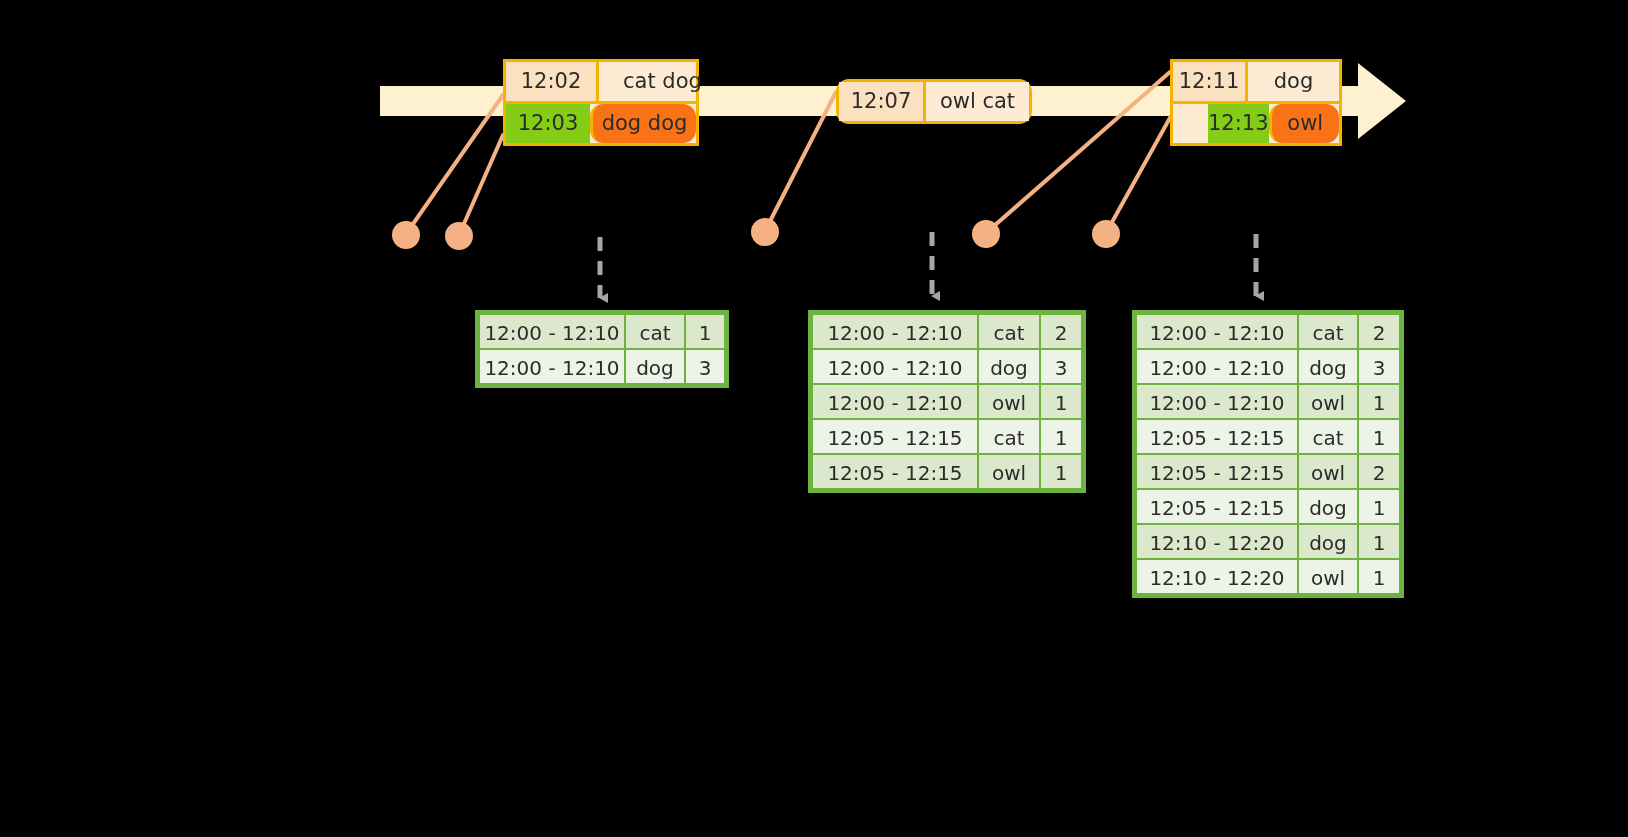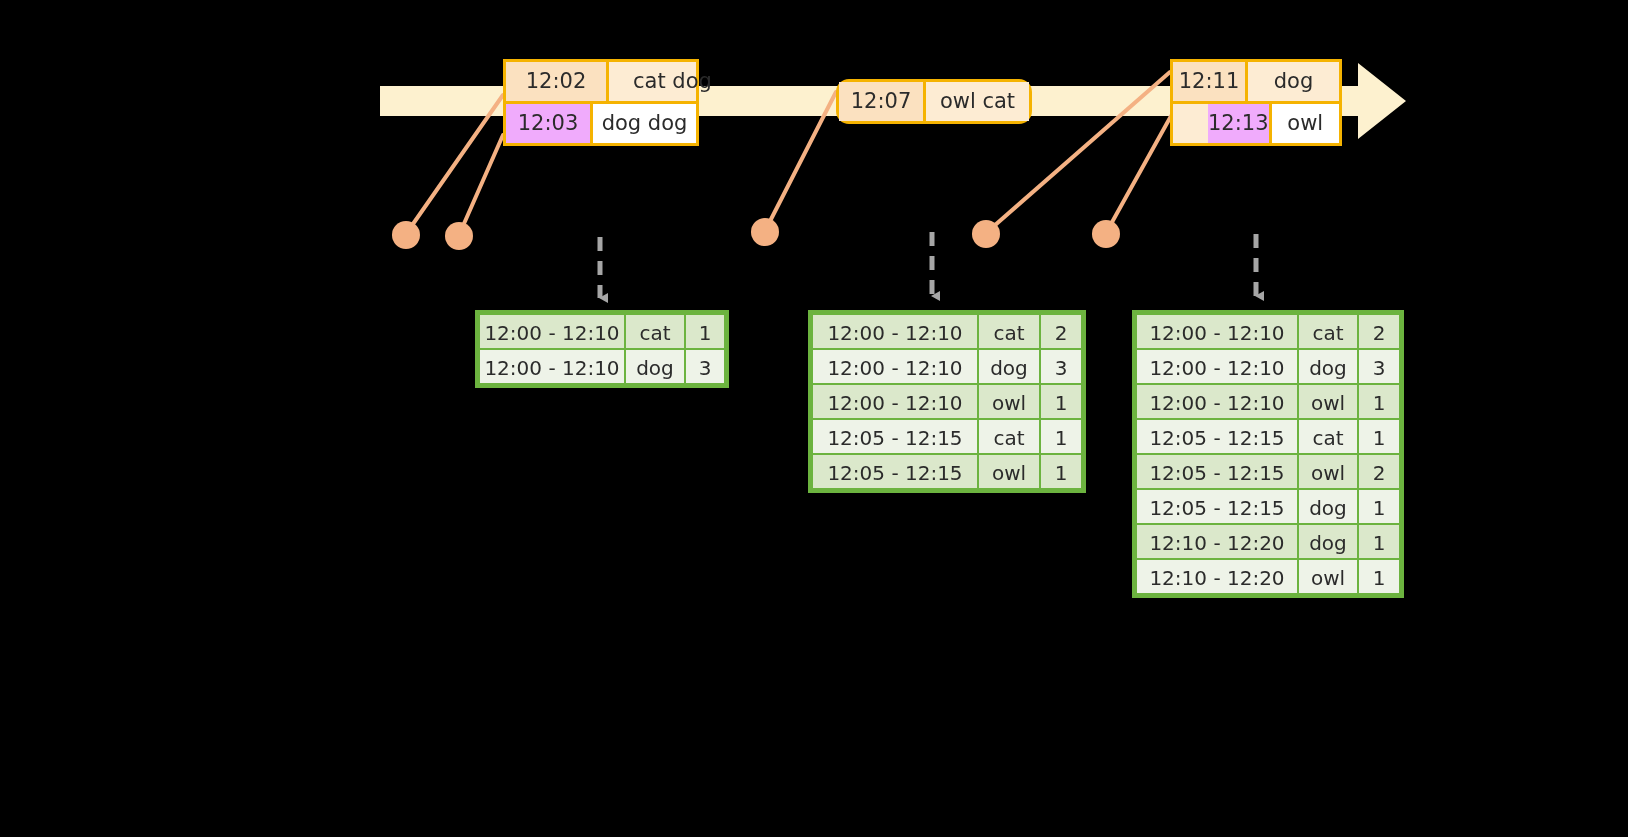--- a/index.html
+++ b/index.html
@@ -22,22 +22,22 @@
   .evt-row{display:flex;}
   .evt-row + .evt-row{border-top:3px solid #f5b301;}
   .evt-cell{
     box-sizing:border-box;
     height:39px;line-height:39px;
     font-size:21px;color:#2b2b2b;
     text-align:center;white-space:nowrap;
   }
   .evt-cell.time{background:#fbe1c0;}
   .evt-cell.words{background:#fdecd3;border-left:3px solid #f5b301;}
-  .evt-row.r2 .evt-cell.time{background:#f0abfc;}
-  .evt-row.r2 .evt-cell.words{background:#ffffff;}
+  .evt-row.r2 .evt-cell.time{background:#84cc16;}
+  .evt-row.r2 .evt-cell.words{background:#f97316;border-radius:13px;}
 
   
   .agg-table{
     position:absolute;
     border:4px solid #6cb33f;
     box-sizing:border-box;
     background:#5eead4;
   }
   .agg-row{display:flex;}
   .agg-cell{
@@ -95,21 +95,21 @@
     <g stroke="#a6a6a6" stroke-width="5" stroke-dasharray="14 10" fill="none">
       <line x1="600" y1="237" x2="600" y2="298" marker-end="url(#dashhead)"></line>
       <line x1="932" y1="232" x2="932" y2="296" marker-end="url(#dashhead)"></line>
       <line x1="1256" y1="234" x2="1256" y2="296" marker-end="url(#dashhead)"></line>
     </g>
   </svg>
 
   <div class="evt-table" style="left:503px;top:59px;width:196px;">
     <div class="evt-row r1">
       <div class="evt-cell time" style="width:100px;">12:02</div>
-      <div class="evt-cell words" style="width:90px;padding-left:24px;">cat dog</div>
+      <div class="evt-cell words" style="width:100px;padding-left:24px;">cat dog</div>
     </div>
     <div class="evt-row r2">
       <div class="evt-cell time" style="width:84px;">12:03</div>
       <div class="evt-cell words" style="width:106px;">dog dog</div>
     </div>
   </div>
 
   <div class="evt-table" style="left:836px;top:79px;width:196px;border-radius:13px;">
     <div class="evt-row r1">
       <div class="evt-cell time" style="width:84px;">12:07</div>

